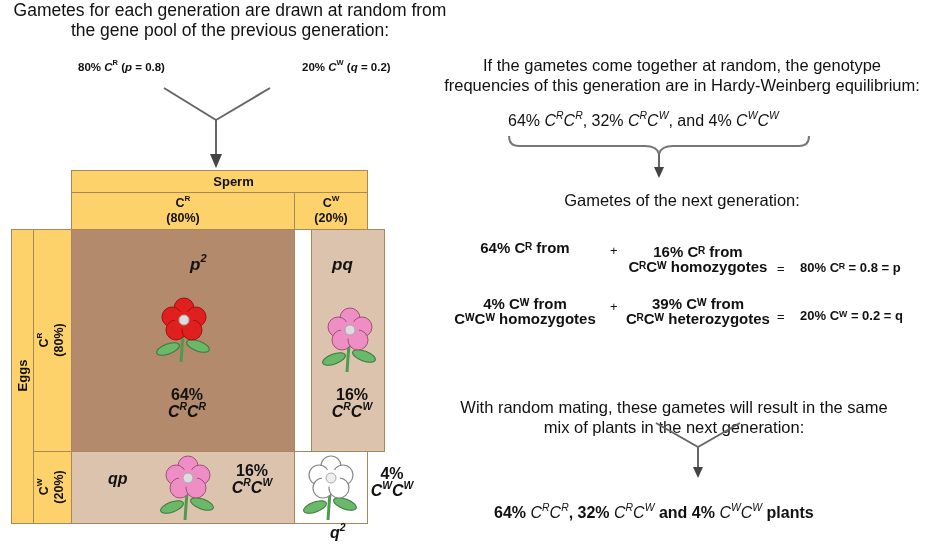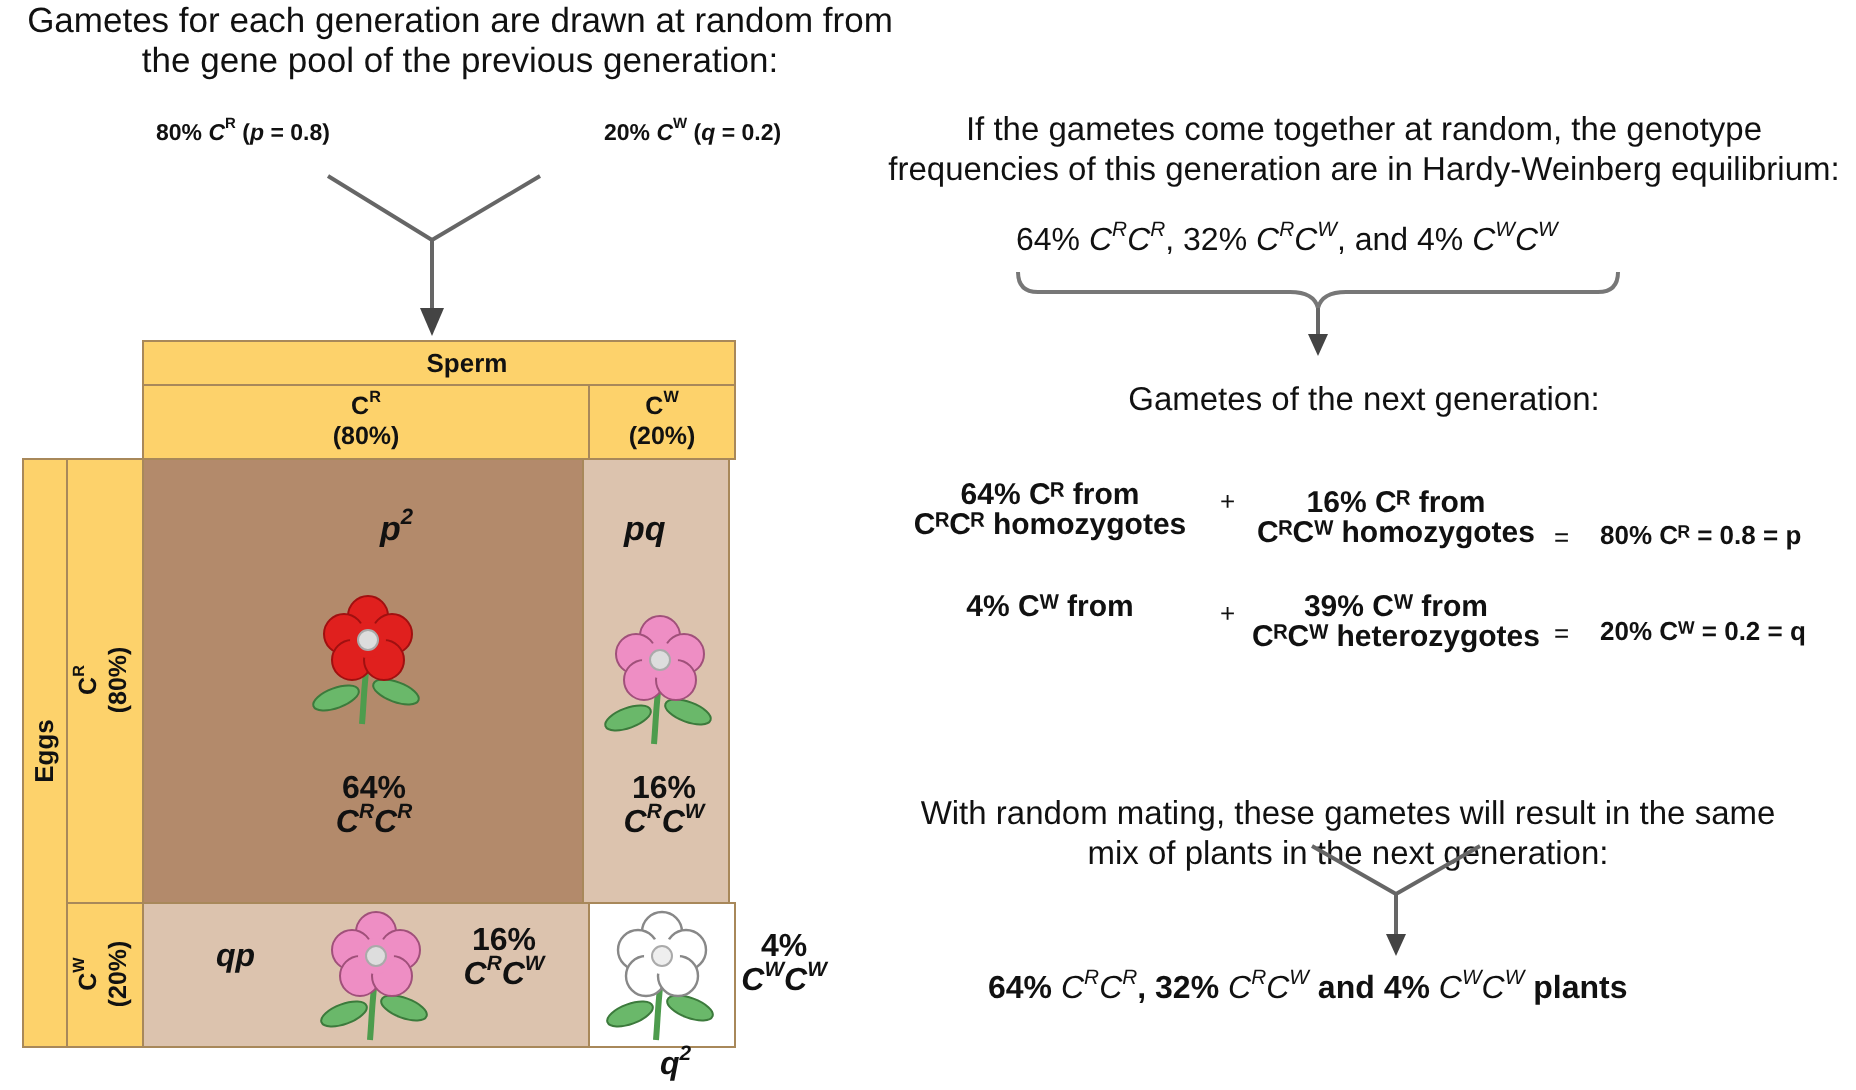--- a/index.html
+++ b/index.html
@@ -105,21 +105,21 @@
     </g>
     <circle cx="30" cy="24" r="9" fill="#e0201e"></circle>
     <circle cx="30" cy="24" r="5" fill="#ddd" stroke="#aaa"></circle>
   </svg>
   <div class="abs cell-pct" style="left:85px;top:156px;width:60px;">
     <div>64%</div>
     <div class="g"><span>C</span><sup>R</sup><span>C</span><sup>R</sup></div>
   </div>
 </div>
 
-<div class="abs cell-light frame" style="left:291px;top:229px;width:74px;height:223px;">
+<div class="abs cell-light frame" style="left:311px;top:229px;width:74px;height:223px;">
   <div class="abs cell-label" style="left:20px;top:25px;">pq</div>
   <svg class="abs" style="left:8px;top:76px;" width="60" height="70">
     <path d="M30 32 C28 45 28 54 27 66" stroke="#4d9c4d" stroke-width="3" fill="none"></path>
     <ellipse cx="14" cy="53" rx="12" ry="5" fill="#6ab86a" stroke="#3c7a3c" transform="rotate(-20 14 53)"></ellipse>
     <ellipse cx="44" cy="50" rx="12" ry="5" fill="#6ab86a" stroke="#3c7a3c" transform="rotate(20 44 50)"></ellipse>
     <g fill="#ee8ec4" stroke="#a0507a" stroke-width="1">
       <circle cx="30" cy="12" r="10"></circle>
         <circle cx="18" cy="21" r="10"></circle>
         <circle cx="42" cy="21" r="10"></circle>
       <circle cx="22" cy="34" r="10"></circle>
@@ -195,32 +195,32 @@
 <svg class="abs" style="left:505px;top:134px;" width="310" height="50">
   <path d="M4 2 Q4 12 14 12 L140 12 Q152 12 154 20 Q156 12 168 12 L294 12 Q304 12 304 2" stroke="#777" stroke-width="2" fill="none"></path>
   <line x1="154" y1="20" x2="154" y2="36" stroke="#666" stroke-width="2"></line>
   <polygon points="149,33 159,33 154,44" fill="#444"></polygon>
 </svg>
 
 <div class="abs title" style="left:436px;top:190px;width:492px;font-size:16.5px;">Gametes of the next generation:</div>
 
 <div class="abs calc" style="left:450px;top:240px;width:150px;">
   <div>64% Cᴿ from</div>
-  <div>CᴿCᴿ homozygotes</div>
 </div>
 <div class="abs op" style="left:610px;top:243px;">+</div>
 <div class="abs calc" style="left:618px;top:244px;width:160px;">
   <div>16% Cᴿ from</div>
   <div>CᴿCᵂ homozygotes</div>
 </div>
 <div class="abs op" style="left:777px;top:261px;">=</div>
 <div class="abs calc" style="left:800px;top:260px;font-size:13px;">80% Cᴿ = 0.8 = p</div>
 
 <div class="abs calc" style="left:450px;top:296px;width:150px;">
   <div>4% Cᵂ from</div>
+  <div>CᵂCᵂ homozygotes</div>
 </div>
 <div class="abs op" style="left:610px;top:299px;">+</div>
 <div class="abs calc" style="left:618px;top:296px;width:160px;">
   <div>39% Cᵂ from</div>
   <div>CᴿCᵂ heterozygotes</div>
 </div>
 <div class="abs op" style="left:777px;top:309px;">=</div>
 <div class="abs calc" style="left:800px;top:308px;font-size:13px;">20% Cᵂ = 0.2 = q</div>
 
 <div class="abs title" style="left:430px;top:360px;width:488px;font-size:16.5px;margin-top:37px;">
@@ -228,20 +228,20 @@
   <div>mix of plants in the next generation:</div>
 </div>
 
 <svg class="abs" style="left:650px;top:415px;" width="100" height="70">
   <line x1="6" y1="8" x2="48" y2="32" stroke="#666" stroke-width="2"></line>
   <line x1="90" y1="8" x2="48" y2="32" stroke="#666" stroke-width="2"></line>
   <line x1="48" y1="32" x2="48" y2="55" stroke="#666" stroke-width="2"></line>
   <polygon points="43,52 53,52 48,63" fill="#444"></polygon>
 </svg>
 
-<div class="abs final" style="left:494px;top:486px;">
+<div class="abs final" style="left:494px;top:504px;">
   <span>64%</span>
   <span class="it" style="font-weight:normal;">C<sup>R</sup>C<sup>R</sup></span><span>, 32%</span>
   <span class="it" style="font-weight:normal;">C<sup>R</sup>C<sup>W</sup></span>
   <span>and 4%</span>
   <span class="it" style="font-weight:normal;">C<sup>W</sup>C<sup>W</sup></span>
   <span>plants</span>
 </div>
 
 </body></html>

